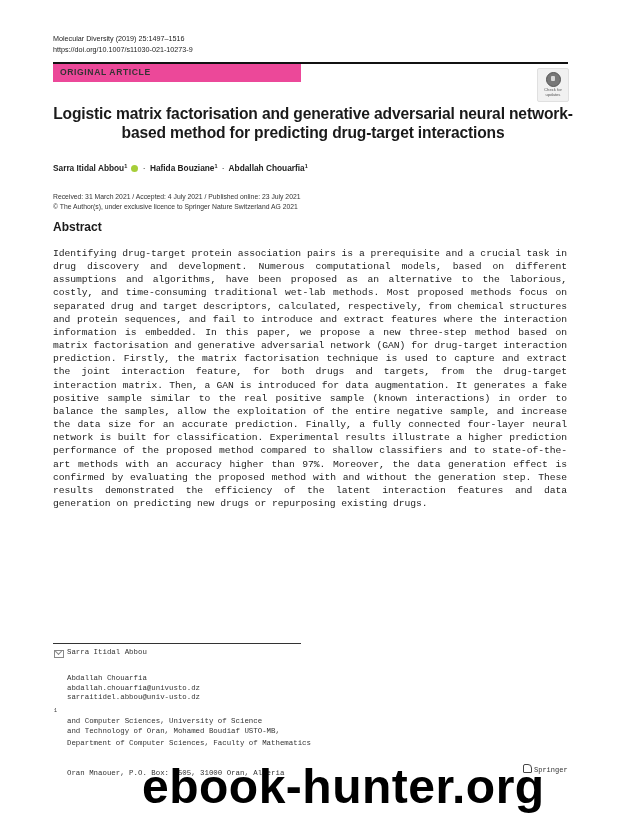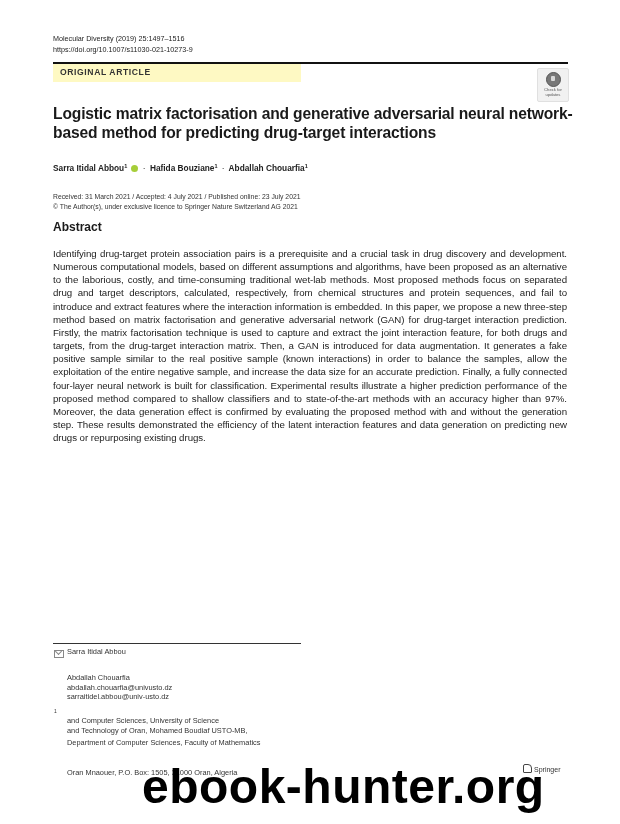--- a/index.html
+++ b/index.html
@@ -1,25 +1,25 @@
 <!DOCTYPE html>
 <html><head>
 <meta charset="utf-8">
 <style>
   html, body { margin: 0; padding: 0; background: #ffffff; }
   body { width: 620px; height: 824px; position: relative; overflow: hidden; color: #1a1a1a; }
   .sans { font-family: "Liberation Sans", "DejaVu Sans", sans-serif; }
-  .serif { font-family: Liberation Sans, sans-serif; }
+  .serif { font-family: Liberation Mono, monospace; }
 
   .journal-line { position: absolute; left: 53px; font-size: 7.2px; color: #222; line-height: 10px; }
   .journal-line.l1 { top: 34px; }
   .journal-line.l2 { top: 45px; text-align: center; }
 
   .top-rule { position: absolute; left: 53px; top: 62px; width: 515px; height: 1.5px; background: #111; }
-  .article-band { position: absolute; left: 53px; top: 64px; width: 248px; height: 18px; background: #fef9c3; }
+  .article-band { position: absolute; left: 53px; top: 64px; width: 248px; height: 18px; background: #ec4899; }
   .article-band span { position: absolute; left: 7px; top: 3px; font-size: 8.6px; font-weight: bold; letter-spacing: 0.6px; color: #333; }
 
   .check-updates { position: absolute; left: 537px; top: 68px; width: 30px; height: 32px; background: #f1f1f1; border: 1px solid #e0e0e0; border-radius: 2px; text-align: center; }
   .check-updates .badge { display: block; width: 13px; height: 13px; margin: 3px auto 1px; border-radius: 50%; background: #777; border: 1px solid #555; position: relative; }
   .check-updates .badge::after { content: ""; position: absolute; left: 4px; top: 3px; width: 4px; height: 5px; background: #d8d8d8; border-radius: 1px; }
   .check-updates .cu-text { display: block; font-size: 4.2px; line-height: 4.6px; color: #555; }
 
   .title { position: absolute; left: 53px; top: 104px; width: 520px; font-size: 15.6px; font-weight: bold; line-height: 19px; color: #1a1a1a; letter-spacing: -0.15px; }
 
   .authors { position: absolute; left: 53px; top: 163px; font-size: 8.3px; font-weight: bold; color: #222; white-space: nowrap; }
@@ -54,21 +54,21 @@
 <div class="article-band sans">
   <span>ORIGINAL ARTICLE</span>
 </div>
 
 <div class="check-updates sans">
   <span class="badge"></span>
   <span class="cu-text">Check for</span>
   <span class="cu-text">updates</span>
 </div>
 
-<h1 class="title sans" style="margin:0;">Logistic matrix factorisation and generative adversarial neural network-based method for predicting drug-target interactions</h1>
+<h1 class="title sans" style="margin:0;text-align:center;">Logistic matrix factorisation and generative adversarial neural network-based method for predicting drug-target interactions</h1>
 
 <div class="authors sans">
   <span>Sarra Itidal Abbou</span><sup>1</sup>
   <span class="orcid"></span>
   <span class="sep">·</span>
   <span>Hafida Bouziane</span><sup>1</sup>
   <span class="sep">·</span>
   <span>Abdallah Chouarfia</span><sup>1</sup>
 </div>
 

